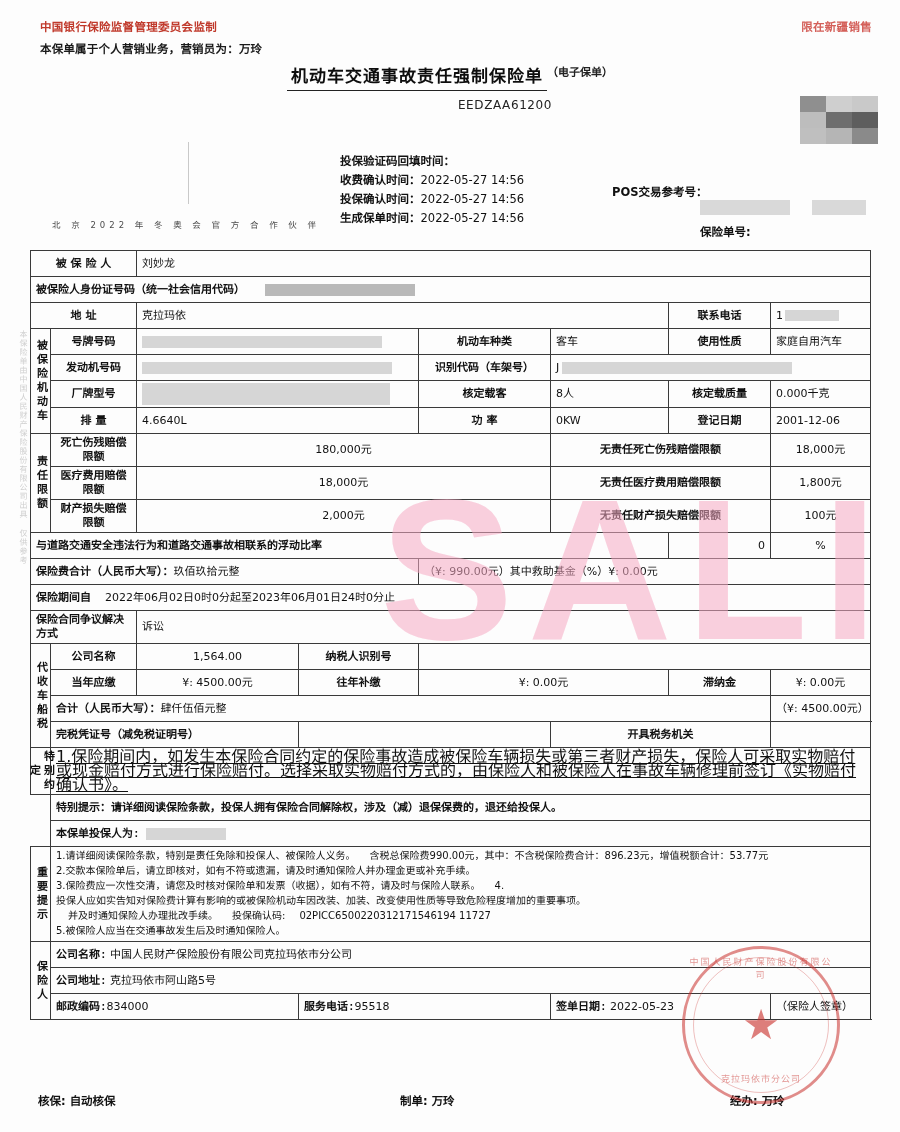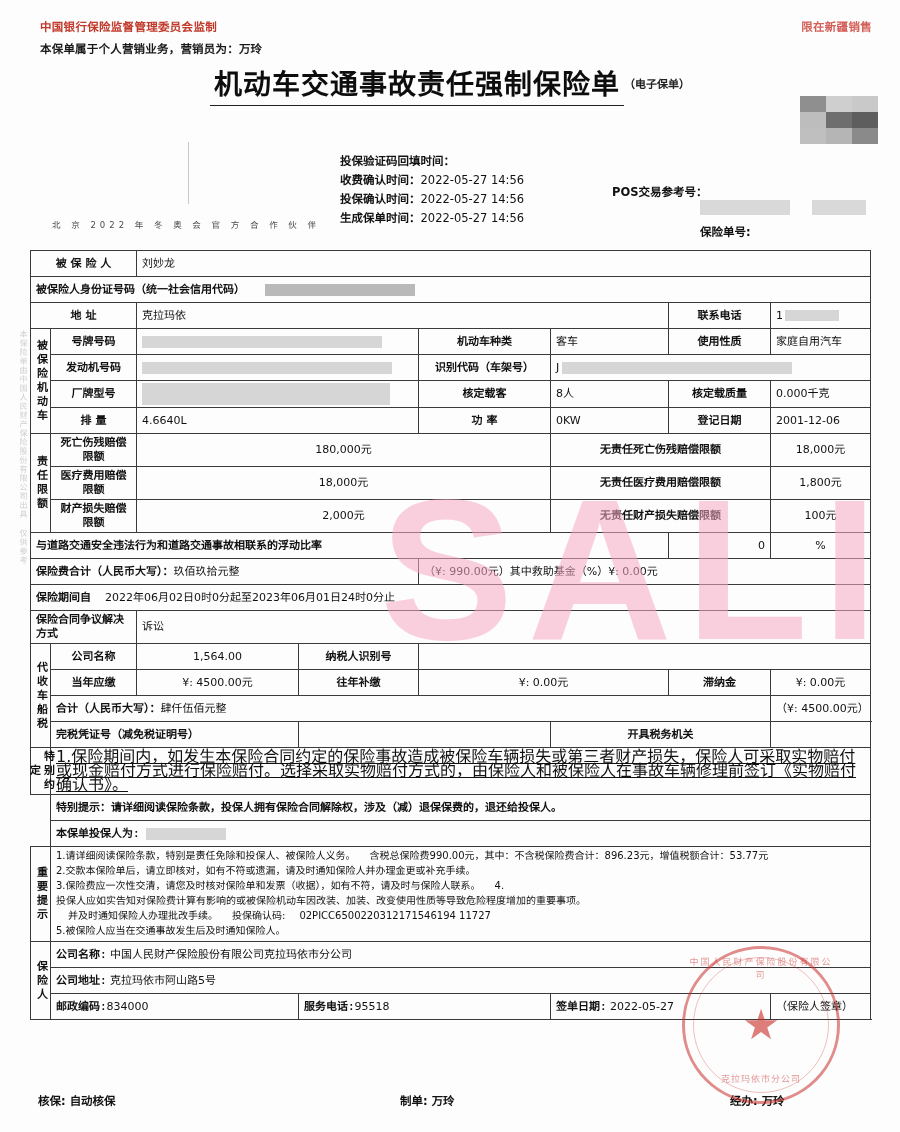--- a/index.html
+++ b/index.html
@@ -31,21 +31,21 @@
     letter-spacing:1px; white-space:nowrap; overflow:hidden;
   }
 
   
   .hdr-reg{position:absolute;left:40px;top:18px;font-size:11.5px;color:#c0392b;font-weight:700;letter-spacing:.3px;}
   .hdr-right{position:absolute;right:28px;top:18px;font-size:11.5px;color:#d4605a;font-weight:700;letter-spacing:.3px;}
   .hdr-sales{position:absolute;left:40px;top:40px;font-size:11.5px;color:#1a1a1a;font-weight:700;letter-spacing:.2px;}
 
   .title-wrap{position:absolute;left:0;top:62px;width:900px;text-align:center;}
   .doc-title{
-    display:inline-block; font-size:28px; font-weight:700; letter-spacing:1px;
+    display:inline-block; font-size:17px; font-weight:700; letter-spacing:1px;
     border-bottom:1.6px solid #222; padding:0 4px 3px 4px; color:#0d0d0d;
   }
   .doc-sub{display:inline-block;font-size:11px;font-weight:700;color:#222;vertical-align:6px;}
   .doc-code{position:absolute;left:0;top:98px;width:900px;text-align:center;font-size:12px;letter-spacing:.6px;color:#222;}
   .doc-code span{position:relative;left:55px;}
 
   .redact{background:#b9b9b9;display:inline-block;vertical-align:middle;}
   .redact.light{background:#d6d6d6;}
   .mosaic{
     position:absolute; right:22px; top:96px; width:78px; height:48px; z-index:3;
@@ -151,20 +151,21 @@
   <div class="watermark">SALI</div>
   <div class="edge-wm">本保险单由中国人民财产保险股份有限公司出具 仅供参考</div>
 
   <div class="hdr-reg">中国银行保险监督管理委员会监制</div>
   <div class="hdr-right">限在新疆销售</div>
   <div class="hdr-sales">本保单属于个人营销业务，营销员为：万玲</div>
 
   <div class="title-wrap">
     <span class="doc-title">机动车交通事故责任强制保险单</span><span class="doc-sub">（电子保单）</span>
   </div>
+  <div class="doc-code"><span>EEDZAA61200</span></div>
 
   <div class="mosaic">
     <i class="m1"></i>
       <i class="m2"></i>
       <i class="m3"></i>
     <i class="m4"></i>
       <i class="m5"></i>
       <i class="m6"></i>
     <i class="m7"></i>
       <i class="m8"></i>
@@ -357,21 +358,21 @@
     <tr>
       <td class="vlabel" rowspan="3">保险人</td>
       <td colspan="7"><span class="labl">公司名称:</span> <span>中国人民财产保险股份有限公司克拉玛依市分公司</span></td>
     </tr>
     <tr>
       <td colspan="7"><span class="labl">公司地址:</span> <span>克拉玛依市阿山路5号</span></td>
     </tr>
     <tr>
       <td colspan="2"><span class="labl">邮政编码:</span><span>834000</span></td>
       <td colspan="2"><span class="labl">服务电话:</span><span>95518</span></td>
-      <td colspan="2"><span class="labl">签单日期:</span> <span>2022-05-27</span></td>
+      <td colspan="2"><span class="labl">签单日期:</span> <span>2022-05-23</span></td>
       <td colspan="2">（保险人签章）</td>
     </tr>
   </tbody>
     </table>
 
   <div class="seal">
     <div class="seal-inner"></div>
     <div class="top-txt">中国人民财产保险股份有限公司</div>
     <div class="star">★</div>
     <div class="bot-txt">克拉玛依市分公司</div>

